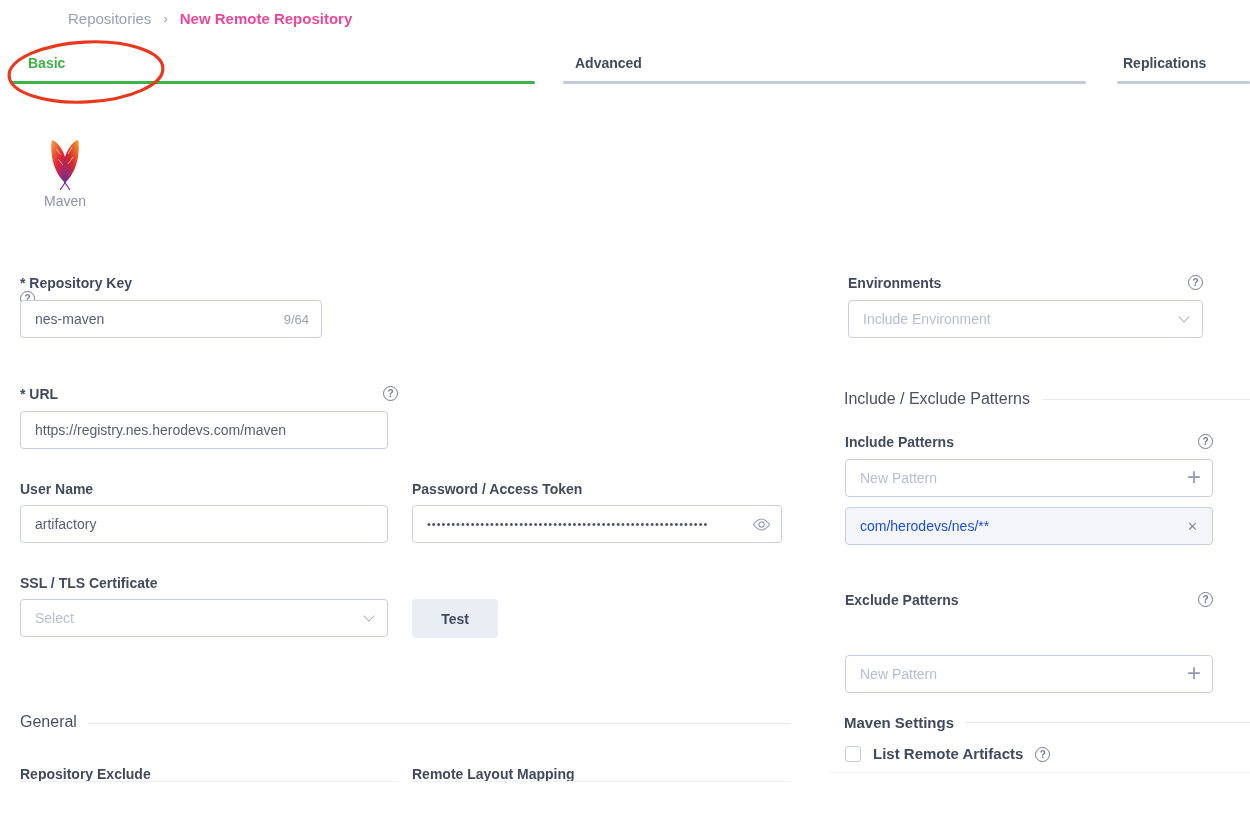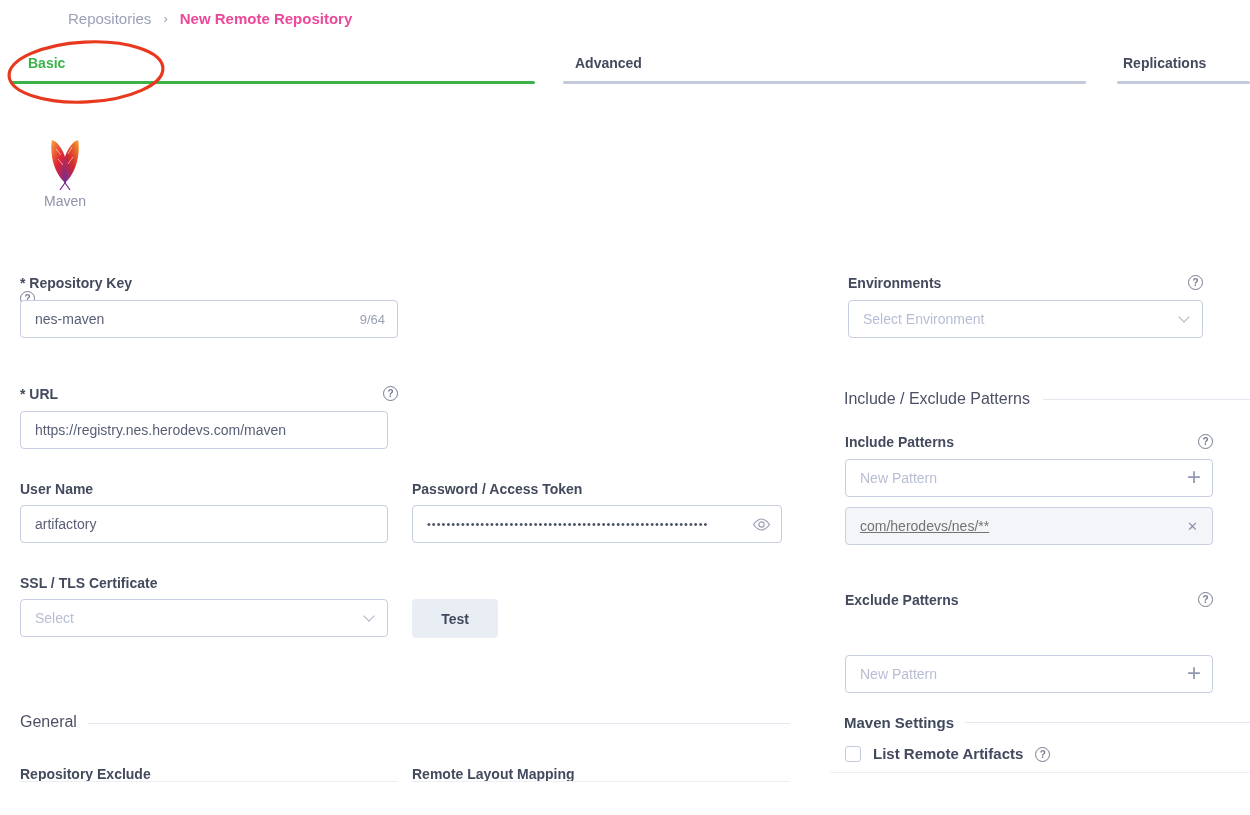--- a/index.html
+++ b/index.html
@@ -47,21 +47,21 @@
   .select .ph{color:var(--c-placeholder);font-size:14px;}
   .chev{width:8px;height:8px;border-right:1.6px solid #aeb4ca;border-bottom:1.6px solid #aeb4ca;
         transform:rotate(45deg);margin-top:-4px;flex:0 0 auto;}
 
   .pattern-input{position:relative;}
   .pattern-input input{padding-right:42px;}
   .plus{position:absolute;right:12px;top:4px;font-size:24px;font-weight:400;color:#9298af;cursor:pointer;line-height:28px;}
 
   .chip{background:var(--c-chipbg);border:1px solid #c9cfe2;border-radius:4px;height:38px;
         display:flex;align-items:center;justify-content:space-between;padding:0 14px;}
-  .chip .txt{color:#737373;font-size:14px;text-decoration:underline;}
+  .chip .txt{color:#1d4ed8;font-size:14px;}
   .chip .x{color:#8d92a9;font-size:13px;cursor:pointer;}
 
   .btn{background:var(--c-btnbg);border:none;border-radius:4px;width:86px;height:39px;
         font-family:inherit;font-size:14px;font-weight:700;color:#414a5c;cursor:pointer;}
 
   .section-h{font-size:16px;color:#4b5065;font-weight:400;}
   .section-h.bold{font-size:15px;font-weight:700;color:#414a5c;}
   .h-line{height:1px;background:var(--c-line);}
 
   .clip{height:15px;overflow:hidden;}
@@ -115,21 +115,21 @@
     <path d="M20.5,43 L15,51" stroke="#7b2d8b" stroke-width="1.3" fill="none"></path>
     <path d="M19.5,43 L25,51" stroke="#7b2d8b" stroke-width="1.3" fill="none"></path>
     <path d="M11,10 L16,16 M13,20 L18,26 M27,8 L23,15 M28,18 L23,25" stroke="#ffffff" stroke-width="0.8" opacity="0.7"></path>
   </svg>
   <div class="abs pkg-label">Maven</div>
 
   <div class="abs lbl-row" style="left:20px;top:275px;width:378px;flex-direction:column;">
     <span class="lbl">* Repository Key</span>
     <span class="help">?</span>
   </div>
-  <div class="abs field" style="left:20px;top:300px;width:378px;">
+  <div class="abs field" style="left:20px;top:300px;width:302px;">
     <input type="text" value="nes-maven" style="">
     <span class="counter">9/64</span>
   </div>
 
   <div class="abs lbl-row" style="left:20px;top:386px;width:378px;">
     <span class="lbl">* URL</span>
     <span class="help">?</span>
   </div>
   <div class="abs field" style="left:20px;top:411px;width:368px;">
     <input type="text" value="https://registry.nes.herodevs.com/maven" style="">
@@ -169,21 +169,21 @@
     <span class="lbl">Remote Layout Mapping</span>
   </div>
   <div class="abs faint" style="left:20px;top:781px;width:378px;"></div>
   <div class="abs faint" style="left:412px;top:781px;width:378px;"></div>
 
   <div class="abs lbl-row" style="left:848px;top:275px;width:355px;">
     <span class="lbl">Environments</span>
     <span class="help">?</span>
   </div>
   <div class="abs select" style="left:848px;top:300px;width:355px;">
-    <span class="ph">Select Environment</span>
+    <span class="ph">Include Environment</span>
     <span class="chev"></span>
   </div>
 
   <div class="abs section-h" style="left:844px;top:390px;">Include / Exclude Patterns</div>
   <div class="abs h-line" style="left:1043px;top:399px;width:207px;"></div>
 
   <div class="abs lbl-row" style="left:845px;top:434px;width:368px;">
     <span class="lbl">Include Patterns</span>
     <span class="help">?</span>
   </div>

